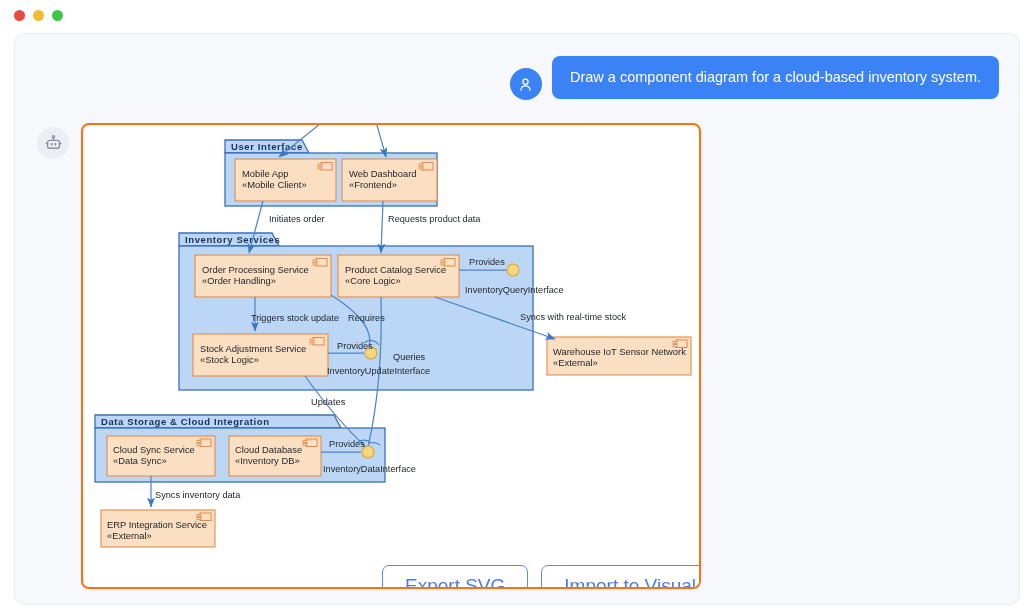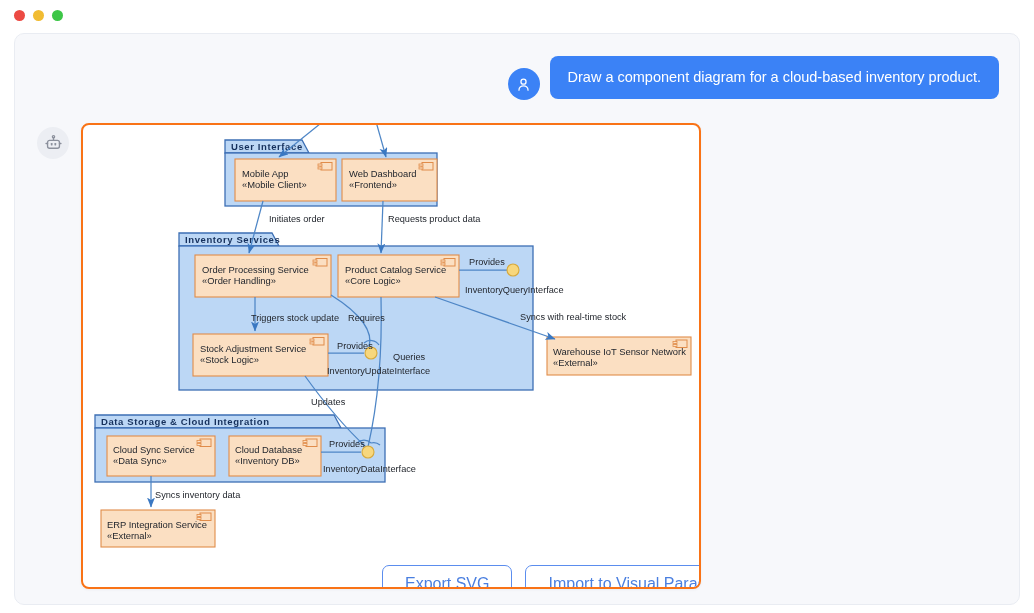--- a/index.html
+++ b/index.html
@@ -85,21 +85,21 @@
 
   .btn-row {
     position:absolute; left:299px; top:440px;
     display:flex; gap:13px;
   }
   .btn {
     border:1px solid #5b8dee;
     color:#4a7fe0;
     background:#ffffff;
     border-radius:7px;
-    font-size:16px;
+    font-size:19px;
     font-family:"Liberation Sans", sans-serif;
     padding:9px 22px;
     cursor:pointer;
     white-space:nowrap;
   }
 </style>
 </head>
 <body>
 
 <div class="app-window">
@@ -112,21 +112,21 @@
 
   <div class="content-area">
 
     <div class="user-row">
       <div class="user-avatar">
         <svg width="17" height="17" viewBox="0 0 24 24">
           <circle cx="12" cy="8" r="3.6" fill="none" stroke="#ffffff" stroke-width="1.8"></circle>
           <path d="M5.6 20c0-3.6 2.9-6 6.4-6s6.4 2.4 6.4 6" fill="none" stroke="#ffffff" stroke-width="1.8" stroke-linecap="round"></path>
         </svg>
       </div>
-      <div class="user-bubble">Draw a component diagram for a cloud-based inventory product.</div>
+      <div class="user-bubble">Draw a component diagram for a cloud-based inventory system.</div>
     </div>
 
     <div class="bot-avatar">
       <svg width="19" height="19" viewBox="0 0 24 24">
         <rect x="4.5" y="8" width="15" height="10" rx="2.6" fill="none" stroke="#8b909c" stroke-width="1.7"></rect>
         <rect x="8.6" y="11.5" width="2.2" height="3" rx="0.6" fill="#8b909c"></rect>
         <rect x="13.2" y="11.5" width="2.2" height="3" rx="0.6" fill="#8b909c"></rect>
         <path d="M12 8V4.6" stroke="#8b909c" stroke-width="1.7" stroke-linecap="round"></path>
         <circle cx="12" cy="3.6" r="1.5" fill="none" stroke="#8b909c" stroke-width="1.5"></circle>
         <path d="M4.5 12H2.6M19.5 12h1.9" stroke="#8b909c" stroke-width="1.7" stroke-linecap="round"></path>

